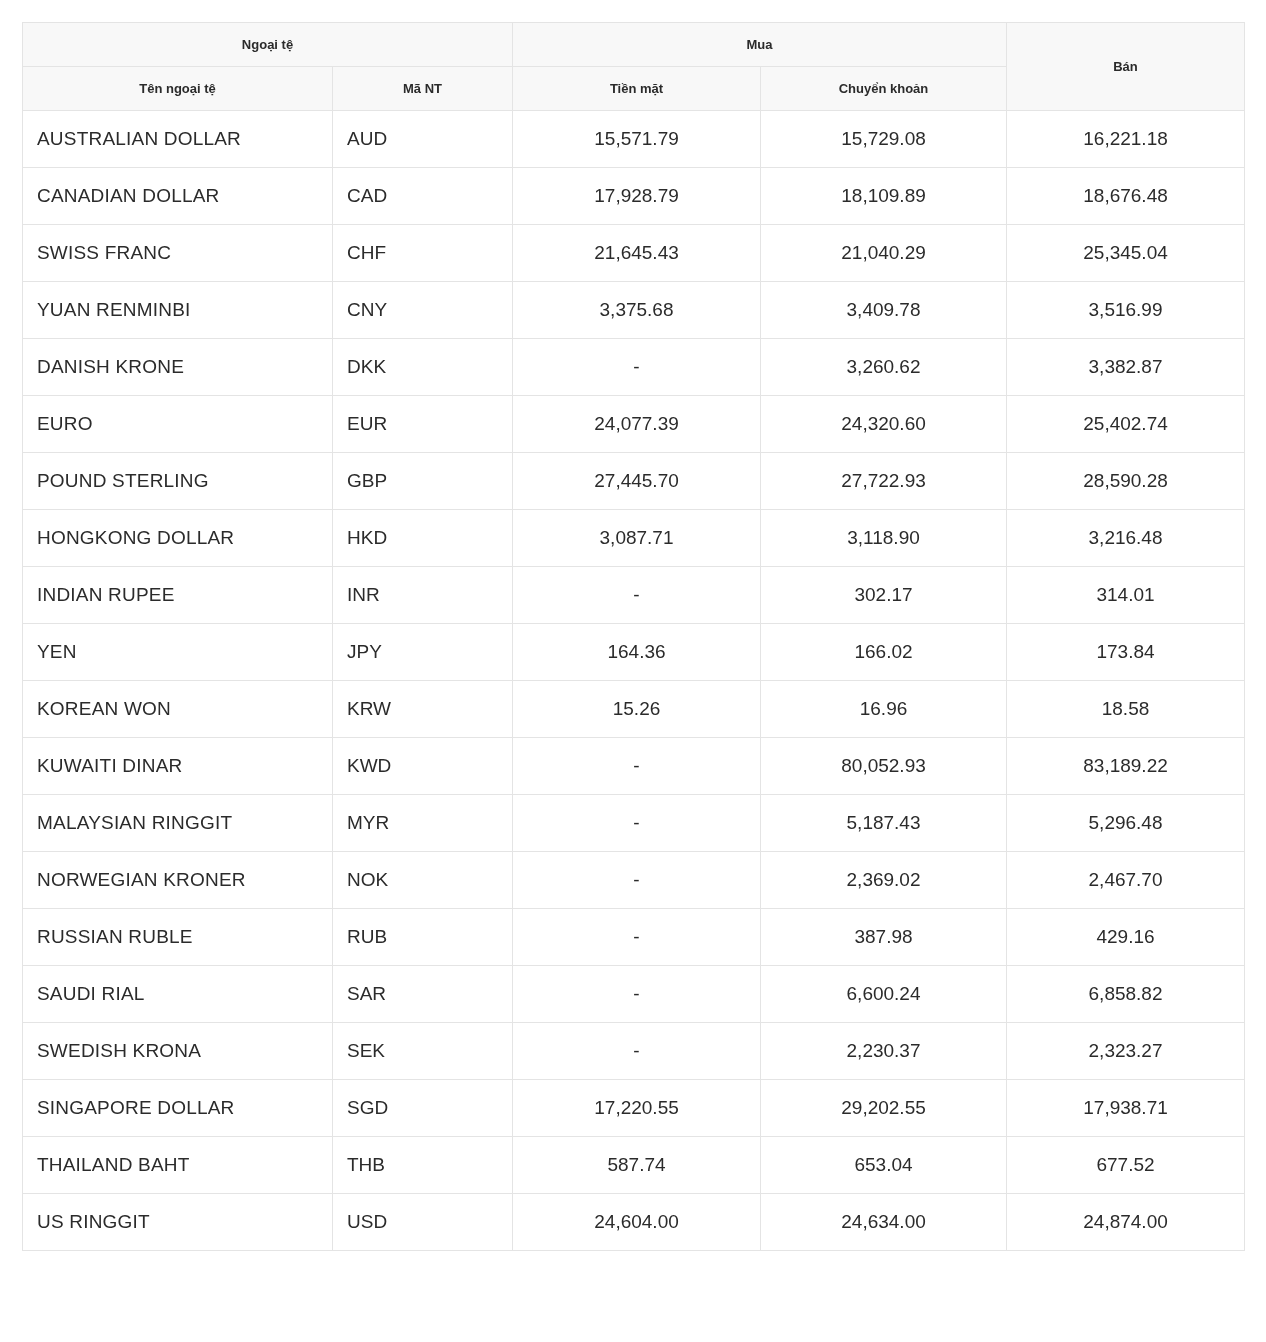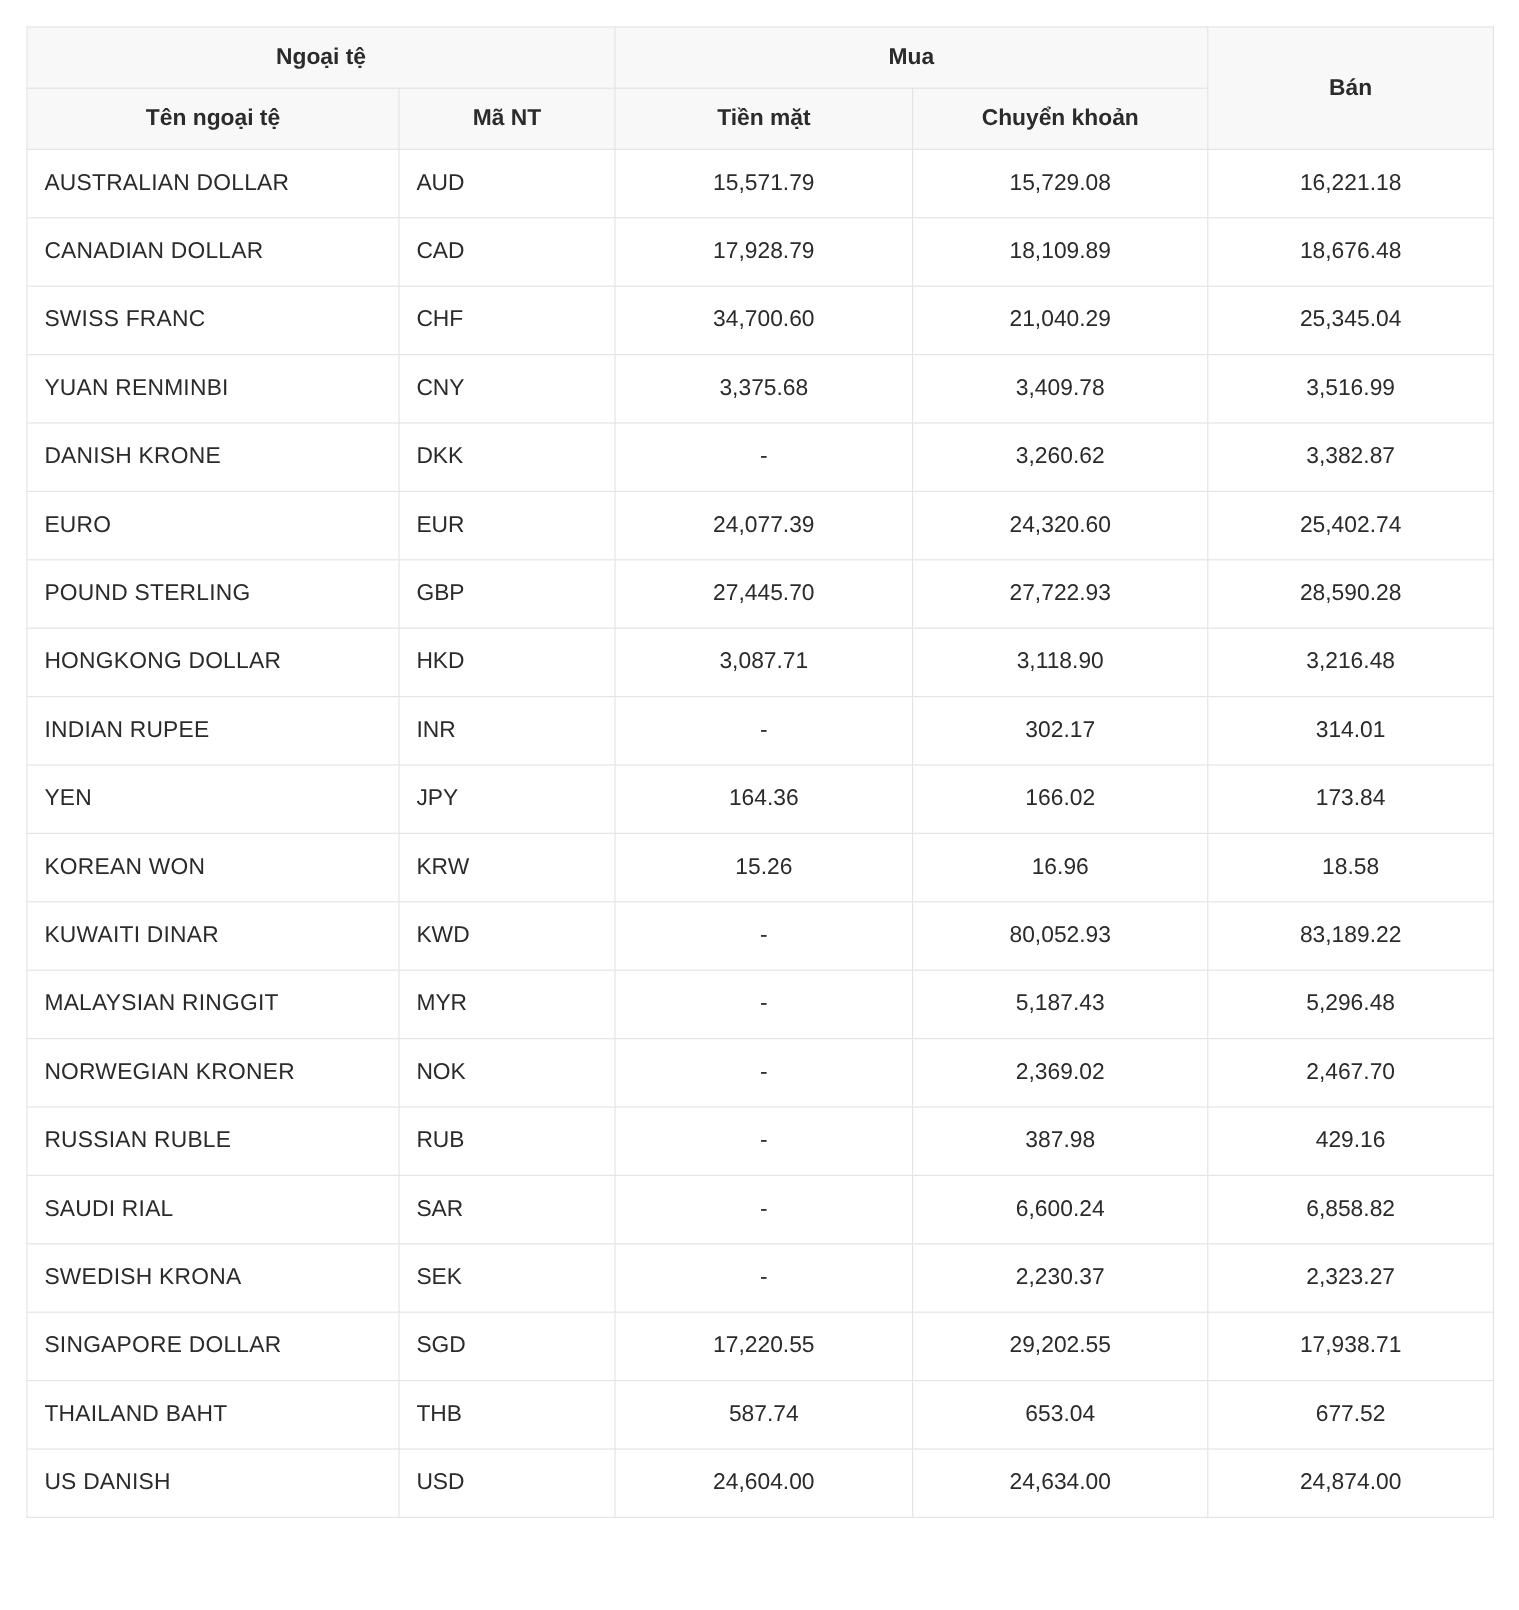--- a/index.html
+++ b/index.html
@@ -25,21 +25,21 @@
   }
   table.rates th,
   table.rates td {
     border: 1px solid #e4e4e4;
     box-sizing: border-box;
   }
   
   table.rates thead th {
     background: #f8f8f8;
     font-weight: bold;
-    font-size: 19px;
+    font-size: 13px;
     color: #2b2b2b;
     text-align: center;
     padding: 14px 10px;
     height: 30px;
   }
   .col-name   { width: 310px; }
   .col-code   { width: 180px; }
   .col-cash   { width: 248px; }
   .col-transfer { width: 246px; }
   .col-sell   { width: 238px; }
@@ -101,21 +101,21 @@
         <tr>
           <td class="cur-name">CANADIAN DOLLAR</td>
           <td class="cur-code">CAD</td>
           <td class="num">17,928.79</td>
           <td class="num">18,109.89</td>
           <td class="num">18,676.48</td>
         </tr>
         <tr>
           <td class="cur-name">SWISS FRANC</td>
           <td class="cur-code">CHF</td>
-          <td class="num">34,700.60</td>
+          <td class="num">21,645.43</td>
           <td class="num">21,040.29</td>
           <td class="num">25,345.04</td>
         </tr>
         <tr>
           <td class="cur-name">YUAN RENMINBI</td>
           <td class="cur-code">CNY</td>
           <td class="num">3,375.68</td>
           <td class="num">3,409.78</td>
           <td class="num">3,516.99</td>
         </tr>
@@ -218,21 +218,21 @@
           <td class="num">17,938.71</td>
         </tr>
         <tr>
           <td class="cur-name">THAILAND BAHT</td>
           <td class="cur-code">THB</td>
           <td class="num">587.74</td>
           <td class="num">653.04</td>
           <td class="num">677.52</td>
         </tr>
         <tr>
-          <td class="cur-name">US DANISH</td>
+          <td class="cur-name">US RINGGIT</td>
           <td class="cur-code">USD</td>
           <td class="num">24,604.00</td>
           <td class="num">24,634.00</td>
           <td class="num">24,874.00</td>
         </tr>
       </tbody>
   </table>
 </div>
 
 </body></html>

